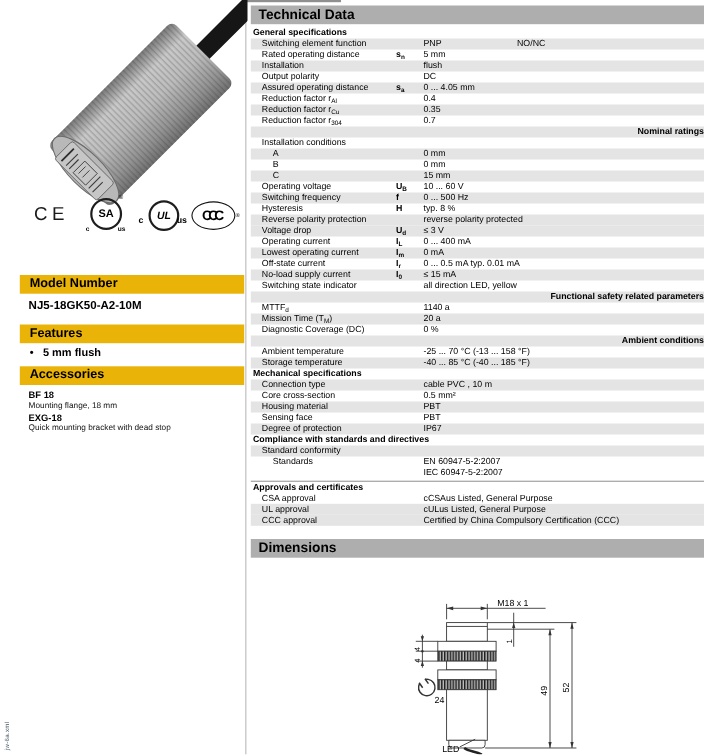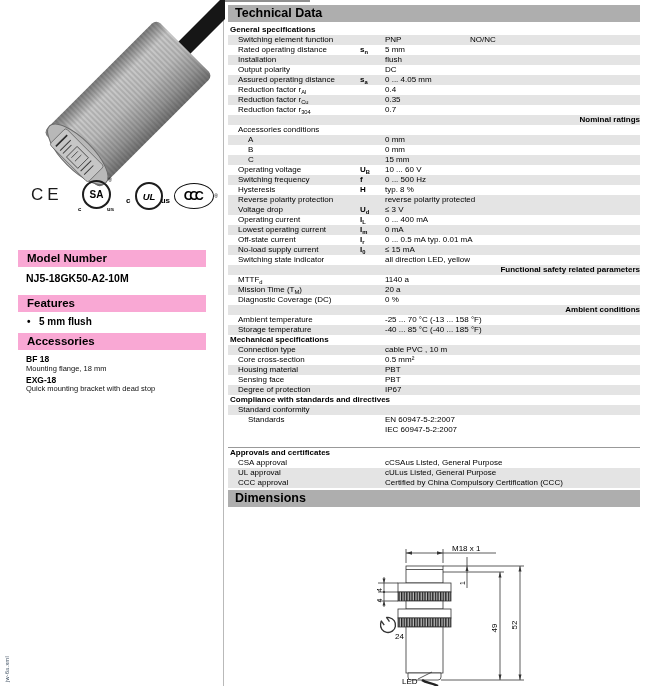--- a/index.html
+++ b/index.html
@@ -4,21 +4,21 @@
 <style>
   html,body{margin:0;padding:0;}
   body{width:646px;height:686px;position:relative;background:#fff;
        font-family:"Liberation Sans",sans-serif;color:#000;overflow:hidden;}
   
   #col-divider{position:absolute;left:223px;top:0;width:1px;height:686px;background:#b9b9b9;}
   #top-crop-h{position:absolute;left:224px;top:0;width:86px;height:2px;background:#8f8f8f;}
   #top-crop-v{position:absolute;left:222px;top:0;width:2px;height:12px;background:#6f6f6f;}
 
   
-  .lbar{position:absolute;left:18px;width:188px;height:17px;background:#f9a8d4;
+  .lbar{position:absolute;left:18px;width:204px;height:17px;background:#eab308;
         font-weight:bold;font-size:11.5px;line-height:17px;padding-left:9px;box-sizing:border-box;}
   #model-value{position:absolute;left:26px;top:272px;font-weight:bold;font-size:10.5px;}
   #feature-item{position:absolute;left:27px;top:316px;font-weight:bold;font-size:10px;}
   #feature-item .bullet{display:inline-block;width:12px;}
   .acc-name{position:absolute;left:26px;font-weight:bold;font-size:8.5px;}
   .acc-desc{position:absolute;left:26px;font-size:7.5px;color:#111;}
   #edge-note{position:absolute;left:4px;top:682px;transform:rotate(-90deg);transform-origin:0 0;
              font-size:5.5px;color:#456;letter-spacing:.3px;}
 
   
@@ -43,21 +43,21 @@
   #cert-ccc .reg{position:absolute;right:-2px;top:10px;font-size:5px;}
 
   
   .rbar{position:absolute;left:228px;width:412px;height:17px;background:#aeaeae;
         font-weight:bold;font-size:12.5px;line-height:17px;padding-left:7px;box-sizing:border-box;}
   #tech-bar{top:5px;}
   #dim-bar{top:490px;}
   #tech-table{position:absolute;left:228px;top:25px;width:412px;}
   .sec-h{height:10px;line-height:10px;font-weight:bold;font-size:8px;padding-left:2px;}
   .sec-h.g{background:#e4e4e4;text-align:right;}
-  .sec-h.gap{border-top:1px solid #999;margin-top:13px;}
+  .sec-h.gap{border-top:1px solid #999;margin-top:3px;}
   .row{position:relative;height:10px;line-height:10px;font-size:8px;}
   .row.g{background:#e4e4e4;}
   .row.two{height:19px;}
   .row .lab{position:absolute;white-space:nowrap;}
   .row .i1{left:10px;} .row .i2{left:20px;}
   .row .sym{position:absolute;left:132px;font-weight:bold;}
   .row .val{position:absolute;left:157px;white-space:nowrap;}
   .row .val2{position:absolute;left:242px;white-space:nowrap;}
   .row .vx{position:absolute;left:157px;top:9.5px;white-space:nowrap;}
   .sb{font-size:5.8px;position:relative;top:1.5px;}
@@ -179,21 +179,21 @@
     <div class="row g">
       <span class="lab i1">Reduction factor r<span class="sb">Cu</span></span>
       <span class="val">0.35</span>
     </div>
     <div class="row">
       <span class="lab i1">Reduction factor r<span class="sb">304</span></span>
       <span class="val">0.7</span>
     </div>
     <div class="sec-h g">Nominal ratings</div>
     <div class="row">
-      <span class="lab i1">Accessories conditions</span>
+      <span class="lab i1">Installation conditions</span>
     </div>
     <div class="row g">
       <span class="lab i2">A</span>
       <span class="val">0 mm</span>
     </div>
     <div class="row">
       <span class="lab i2">B</span>
       <span class="val">0 mm</span>
     </div>
     <div class="row g">

